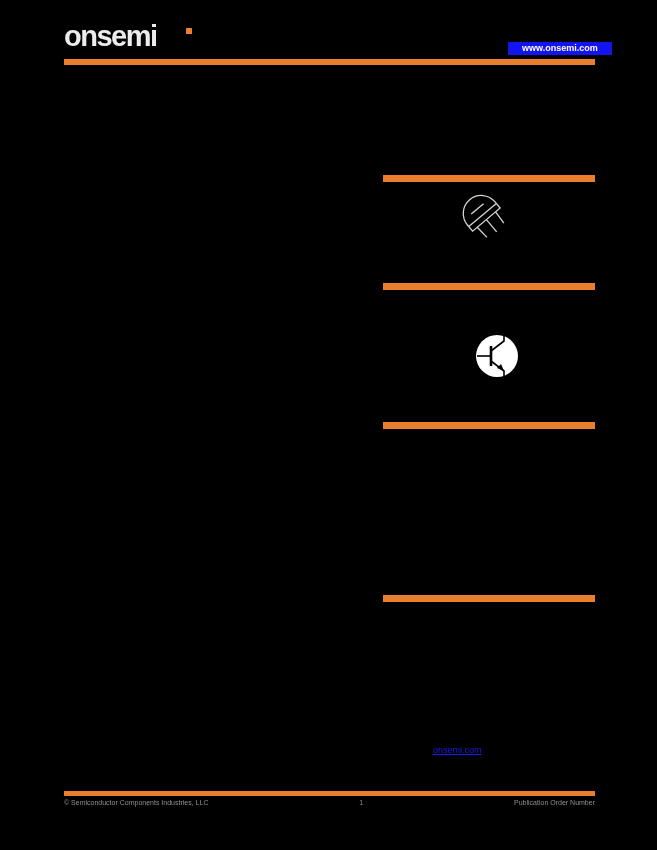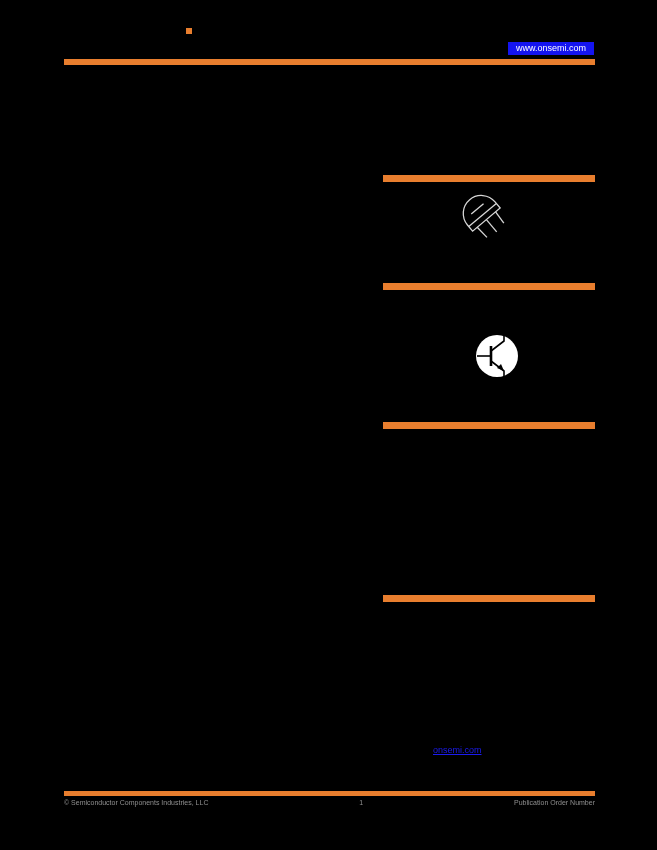--- a/index.html
+++ b/index.html
@@ -36,22 +36,22 @@
   }
   .website-link {
     position: absolute;
     left: 508px;
     top: 42px;
     height: 13px;
     line-height: 13px;
     background: #1414f0;
     color: #ffffff;
     font-size: 9px;
-    font-weight: 400;
-    padding: 0 8px;
+    font-weight: 700;
+    padding: 0 14px;
     text-decoration: none;
     display: block;
   }
   .rule {
     position: absolute;
     background: #E87E2E;
   }
   .rule-top     { left: 64px;  top: 59px;  width: 531px; height: 6px; }
   .rule-sec-1   { left: 383px; top: 175px; width: 212px; height: 7px; }
   .rule-sec-2   { left: 383px; top: 283px; width: 212px; height: 7px; }
@@ -101,20 +101,21 @@
   }
   .footer-left  { text-align: left;  max-width: 220px; }
   .footer-center{ text-align: center; }
   .footer-right { text-align: right; max-width: 200px; }
 </style>
 </head>
 <body>
 
 <div class="page">
 
+  <div class="logo">onsemi</div>
   <div class="logo-mark"></div>
 
   <a class="website-link" href="#">www.onsemi.com</a>
 
   <div class="rule rule-top"></div>
   <div class="rule rule-sec-1"></div>
   <div class="rule rule-sec-2"></div>
   <div class="rule rule-sec-3"></div>
   <div class="rule rule-sec-4"></div>
 

